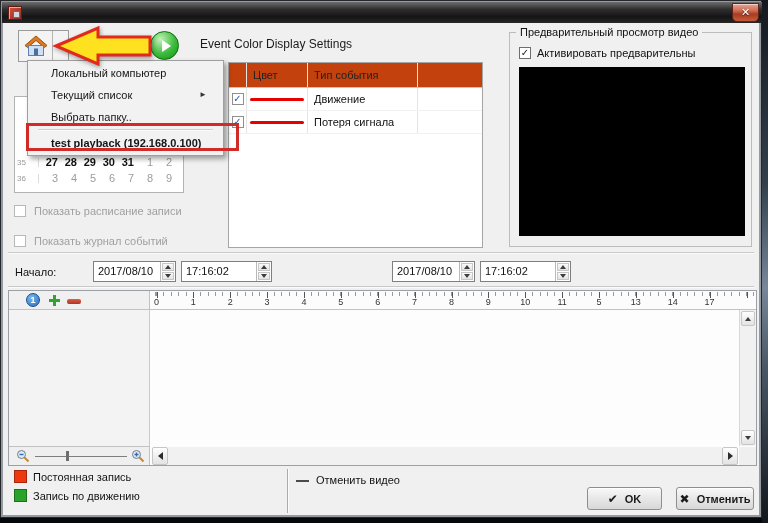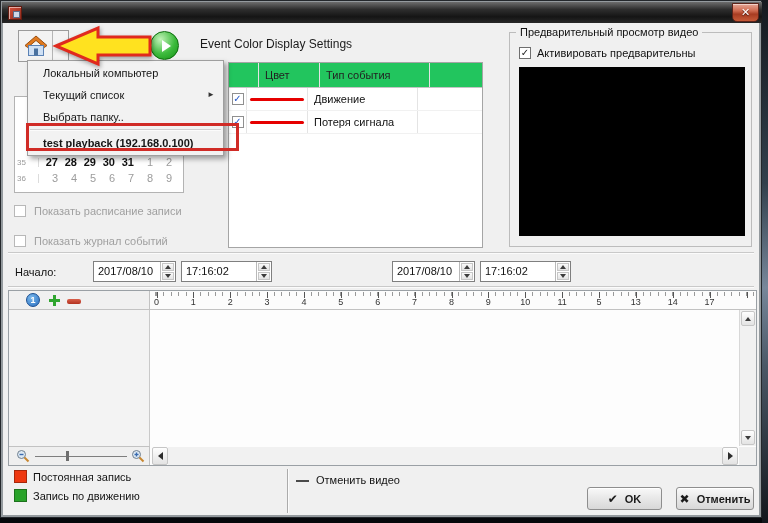--- a/index.html
+++ b/index.html
@@ -29,21 +29,21 @@
            background:radial-gradient(circle at 35% 30%,#ececec,#9b9b9b); border:1px solid #8a8a8a; z-index:2; }
   .play-btn { position:absolute; left:150px; top:31px; width:29px; height:29px; border-radius:50%;
            background:radial-gradient(circle at 35% 28%,#c2f2b8,#3dbb3d 55%,#149014); border:1px solid #0c6d0c; z-index:3; }
   .play-btn::after { content:""; position:absolute; left:11px; top:8px; width:0; height:0;
            border-top:6px solid transparent; border-bottom:6px solid transparent; border-left:9px solid #fff; }
   .annot-arrow { position:absolute; left:52px; top:24px; z-index:20; filter:drop-shadow(1px 2px 2px rgba(0,0,0,.35)); }
   .heading { position:absolute; left:200px; top:37px; font-size:12px; color:#1b1b1b; }
 
   
   .menu { position:absolute; left:27px; top:60px; width:197px; background:#f2f2f2; border:1px solid #9f9f9f;
-          box-shadow:3px 3px 5px rgba(0,0,0,.35); z-index:10; padding:1px 0; }
+          box-shadow:3px 3px 5px rgba(0,0,0,.35); z-index:10; padding:1px 8px; }
   .menu-item { position:relative; height:22px; line-height:22px; padding-left:15px; color:#151515; }
   .menu-item.hl { font-weight:bold; }
   .submenu-arrow { position:absolute; right:8px; top:0; font-size:8px; color:#333; }
   .menu-sep { height:0; border-top:1px solid #cfcfcf; border-bottom:1px solid #fbfbfb; margin:1px 2px; }
   .red-box { position:absolute; left:26px; top:123px; width:213px; height:28px; border:3px solid #d02b26; z-index:12; }
 
   
   .calendar { position:absolute; left:14px; top:96px; width:170px; height:97px; background:#fff; border:1px solid #b3b3b3; z-index:1; }
   .cal-rows { position:absolute; left:2px; right:2px; bottom:6px; }
   .cal-row { display:flex; height:16px; align-items:center; }
@@ -56,21 +56,21 @@
   .opt-label { margin-left:8px; color:#a0a0a0; }
 
   .cb { display:inline-flex; width:12px; height:12px; background:#fff; border:1px solid #8f8f8f;
         align-items:center; justify-content:center; font-size:10px; font-weight:bold; color:#2456c9; line-height:1; }
   .cb.disabled { border-color:#b8b8b8; }
   .cb.dark { color:#1a1a1a; border-color:#6f6f6f; }
 
   
   .etable { position:absolute; left:228px; top:62px; width:255px; height:186px; background:#fff; border:1px solid #a5a5a5; }
   .t-head, .t-row { display:flex; }
-  .t-head { height:25px; background:#22c55e; border-bottom:1px solid #c4c4c4; align-items:center;padding-left:12px; }
+  .t-head { height:25px; background:#c2410c; border-bottom:1px solid #c4c4c4; align-items:center; }
   .t-row { height:23px; align-items:center; border-bottom:1px solid #f1f1f1; }
   .t-cell { height:100%; display:flex; align-items:center; border-right:1px solid #e4e4e4; }
   .t-cb { width:18px; justify-content:center; }
   .t-color { width:61px; justify-content:center; }
   .t-type { width:110px; padding-left:6px; color:#111; }
   .t-rest { flex:1; border-right:none; }
   .t-head .t-color, .t-head .t-type { color:#222; justify-content:flex-start; padding-left:6px; }
   .event-line { width:54px; height:3px; border-radius:2px; }
 
   

